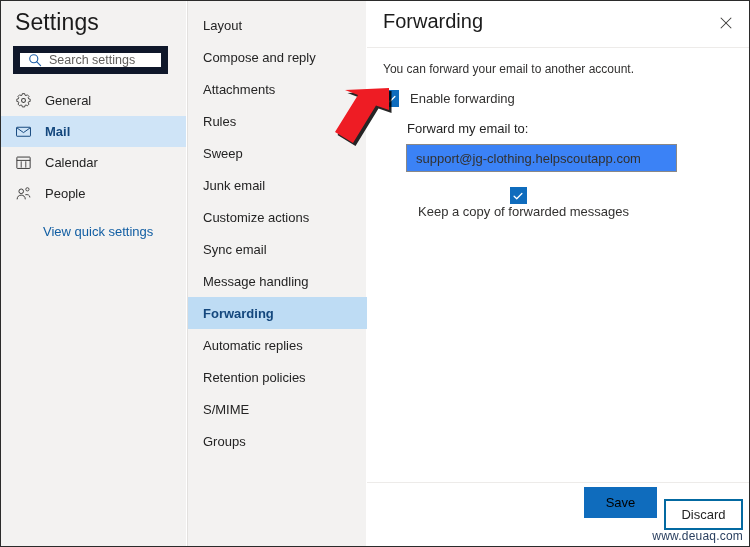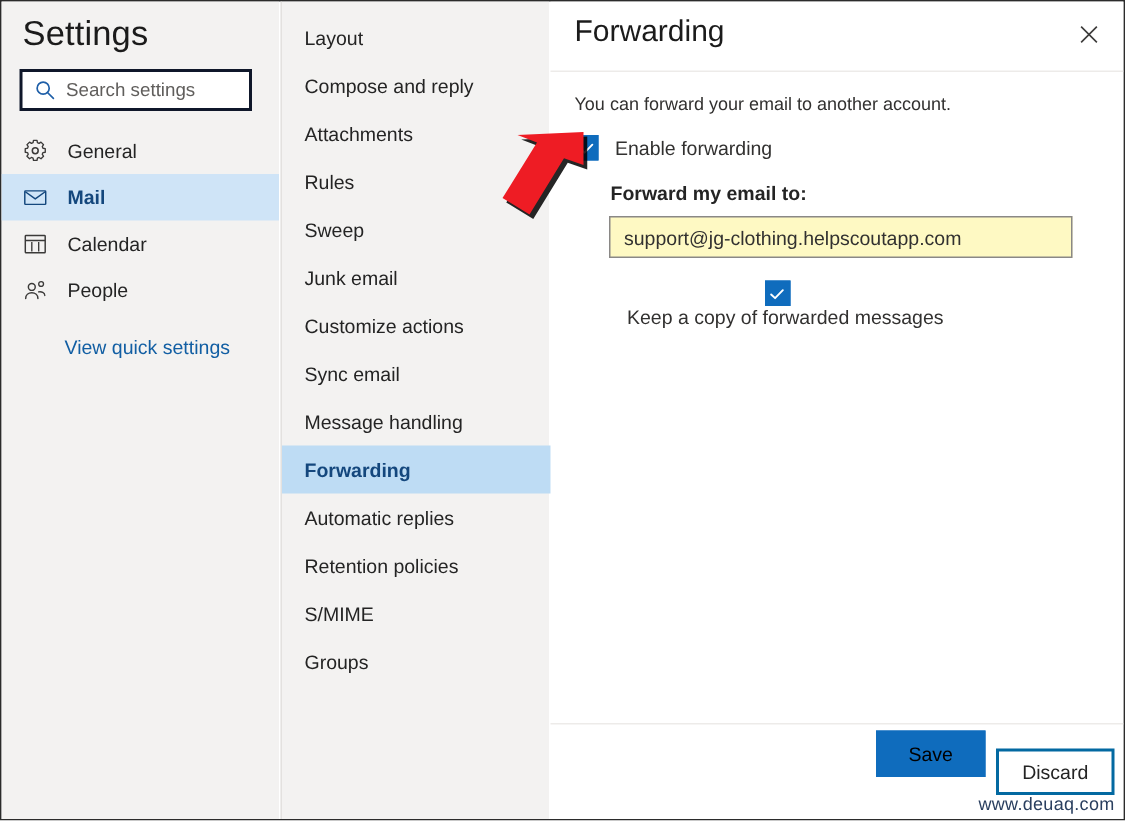--- a/index.html
+++ b/index.html
@@ -36,24 +36,24 @@
     font-size: 23px;
     color: #1b1b1b;
     letter-spacing: 0.1px;
   }
   .search-box {
     position: absolute;
     left: 12px; top: 45px;
     width: 155px;
     height: 28px;
     background: #ffffff;
-    border: 2px solid #0f172a;
-    box-sizing: border-box;
-    display: flex;
-    align-items: center;
+    border: 7px solid #0f172a;
+    box-sizing: border-box;
+    display: flex;
+    align-items: flex-end;
     padding-left: 8px;
   }
   .search-icon {
     width: 14px; height: 14px;
     flex: 0 0 auto;
     margin-right: 7px;
     display: block;
   }
   .search-placeholder {
     font-size: 12.5px;
@@ -189,29 +189,29 @@
     margin-left: 11px;
     font-size: 13px;
     color: #323130;
   }
 
   .field-label {
     position: absolute;
     left: 40px; top: 73px;
     font-size: 13px;
     color: #242424;
-    font-weight: bold;
+    font-weight: normal;
   }
   .email-input {
     position: absolute;
     left: 39px; top: 96px;
-    width: 309px;
+    width: 271px;
     height: 28px;
     border: 1px solid #8a8886;
-    background: #fef9c3;
+    background: #3b82f6;
     box-sizing: border-box;
     display: flex;
     align-items: center;
     padding-left: 9px;
     font-size: 13px;
     color: #323130;
     cursor: text;
   }
 
   

